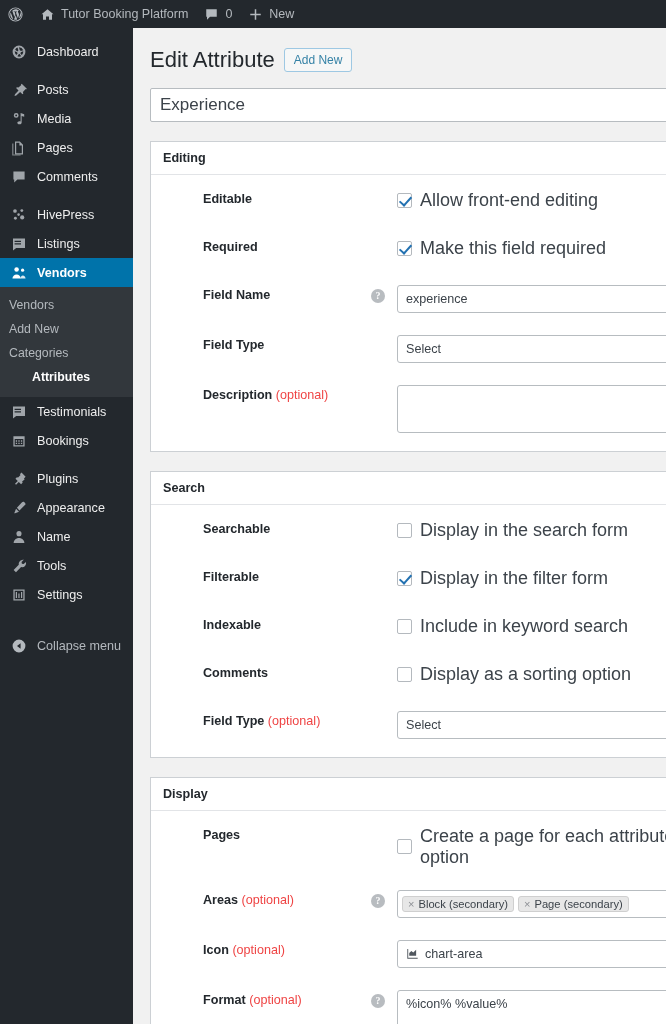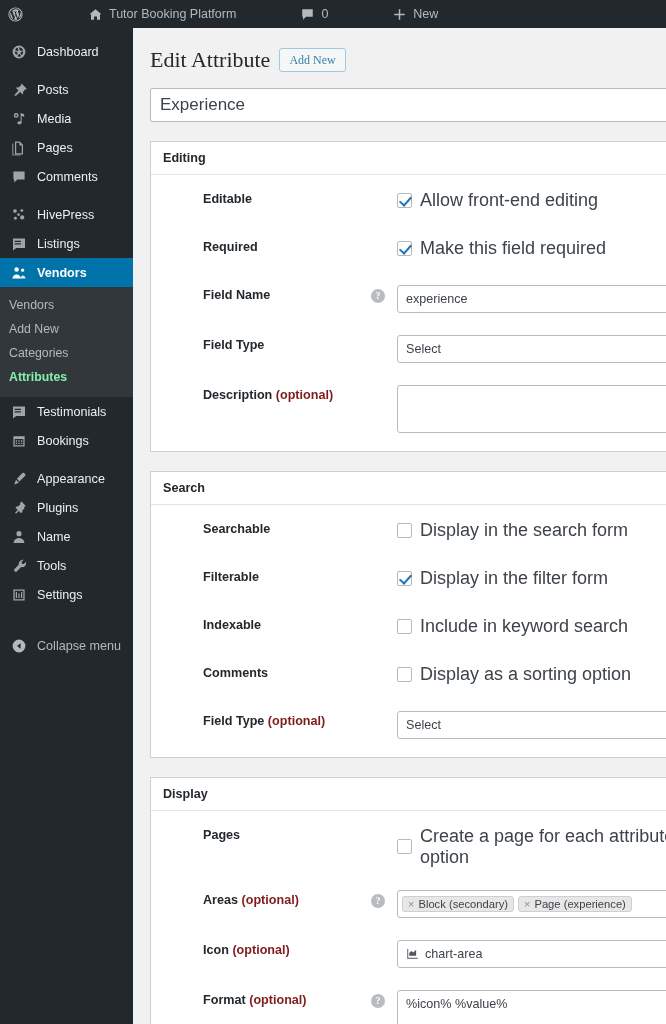--- a/index.html
+++ b/index.html
@@ -11,21 +11,20 @@
   }
 
   
   #adminbar {
     position: absolute; top: 0; left: 0;
     width: 666px; height: 28px;
     background: #23282d;
     display: flex; align-items: center;
     color: #b4b9be; font-size: 12.5px;
     z-index: 30;
-    gap: 48px;
   }
   .ab-item {
     display: flex; align-items: center; gap: 6px;
     height: 28px; padding: 0 8px; color: #b4b9be;
     white-space: nowrap;
   }
   .ab-item:first-child { padding-left: 7px; }
   .wp-logo { width: 17px; height: 17px; display: block; }
   .ab-ico { width: 15px; height: 15px; display: block; fill: #b4b9be; }
 
@@ -57,34 +56,34 @@
     margin-top: -8px; border: 8px solid transparent;
     border-right-color: #f1f1f1; border-left: 0;
   }
   .menu-sep { height: 9px; }
   .submenu { background: #32373c; padding: 6px 0 8px 0; }
   .submenu-item {
     display: block; padding: 5px 0 5px 9px;
     color: #b4b9be; font-size: 12.3px;
     white-space: nowrap;
   }
-  .submenu-item.current { color: #86efac; font-weight: 700; }
+  .submenu-item.current { color: #ffffff; font-weight: 700; margin-left: 23px; }
   .collapse-item { margin-top: 22px; color: #b4b9be; }
   .collapse-item .mi-ico svg { fill: #b4b9be; }
 
   
   #content {
     position: absolute; top: 28px; left: 133px;
     width: 533px; height: 996px;
     background: #f1f1f1;
     overflow: hidden;
   }
   .content-inner { padding: 10px 0 0 17px; width: 533px; }
 
-  .page-head { display: flex; align-items: center; gap: 9px; padding-top: 8px; font-family: Liberation Serif, serif; }
+  .page-head { display: flex; align-items: center; gap: 9px; padding-top: 8px; }
   .page-title {
     font-size: 22px; font-weight: 400;
     color: #23282d; line-height: 1.3;
   }
   .btn-addnew {
     border: 1px solid #9ec8e3; background: #f6f7f7;
     color: #3582a6; font-size: 12px;
     padding: 3px 9px; border-radius: 3px;
     line-height: 16px; white-space: nowrap;
   }
@@ -110,21 +109,21 @@
     font-size: 12.6px; font-weight: 700; color: #23282d;
   }
   .panel-body { padding: 14px 12px 14px 12px; }
 
   .row { display: flex; align-items: flex-start; min-height: 26px; margin-bottom: 22px; }
   .row:last-child { margin-bottom: 4px; }
   .row-label {
     width: 168px; flex: none; padding-top: 3px;
     font-size: 12.6px; font-weight: 700; color: #23282d; margin-left: 40px;
   }
-  .row-label .opt { font-weight: 700; color: #7f1d1d; }
+  .row-label .opt { font-weight: 400; color: #ef4444; }
   .help-ico {
     width: 14px; height: 14px; flex: none;
     margin: 4px 12px 0 0;
     border-radius: 50%; background: #b8bcc0;
     color: #fff; font-size: 10px; font-weight: 700;
     display: flex; align-items: center; justify-content: center;
     line-height: 1; font-family: "Liberation Serif", serif;
   }
   .help-spacer { width: 26px; flex: none; }
   .row-field { flex: 1; min-width: 0; }
@@ -332,33 +331,33 @@
         </svg>
     </span>
     <span>Bookings</span>
   </div>
 
   <div class="menu-sep"></div>
 
   <div class="menu-item">
     <span class="mi-ico">
       <svg viewBox="0 0 20 20">
+          <path d="M14.6 2.2l-2.3 2.3 1 1-3.8 3.8-1-1L6.2 10.6l3.2 3.2L5.6 17.6l1.4 1.4 3.8-3.8 3.2 3.2 2.3-2.3-1-1L19 11.3l-1-1 2.3-2.3-5.7-5.8z" transform="scale(.9)"></path>
+        </svg>
+    </span>
+    <span>Plugins</span>
+  </div>
+
+  <div class="menu-item">
+    <span class="mi-ico">
+      <svg viewBox="0 0 20 20">
           <path d="M16.5 2.6c-.8-.8-2-.7-2.7.1L7.4 9.8l3.2 3.2 6.8-6.6c.9-.8 1-2 .1-2.8l-1-1zM6.3 11l-2 4.9c-.2.5.3 1 .8.8L10 14.7 6.3 11z"></path>
         </svg>
     </span>
     <span>Appearance</span>
-  </div>
-
-  <div class="menu-item">
-    <span class="mi-ico">
-      <svg viewBox="0 0 20 20">
-          <path d="M14.6 2.2l-2.3 2.3 1 1-3.8 3.8-1-1L6.2 10.6l3.2 3.2L5.6 17.6l1.4 1.4 3.8-3.8 3.2 3.2 2.3-2.3-1-1L19 11.3l-1-1 2.3-2.3-5.7-5.8z" transform="scale(.9)"></path>
-        </svg>
-    </span>
-    <span>Plugins</span>
   </div>
 
   <div class="menu-item">
     <span class="mi-ico">
       <svg viewBox="0 0 20 20">
           <circle cx="10" cy="5.8" r="3.2"></circle>
           <path d="M3.3 17.5c0-3.6 3-6.3 6.7-6.3s6.7 2.7 6.7 6.3H3.3z"></path>
         </svg>
     </span>
     <span>Name</span>
@@ -545,21 +544,21 @@
           </div>
           <span class="help-ico">?</span>
           <div class="row-field">
             <div class="tags-box">
               <span class="tag">
                 <span class="x">×</span>
                 <span>Block (secondary)</span>
               </span>
               <span class="tag">
                 <span class="x">×</span>
-                <span>Page (experience)</span>
+                <span>Page (secondary)</span>
               </span>
             </div>
           </div>
         </div>
 
         <div class="row">
           <div class="row-label">
             <span>Icon</span><span class="opt"> (optional)</span>
           </div>
           <div class="help-spacer"></div>

